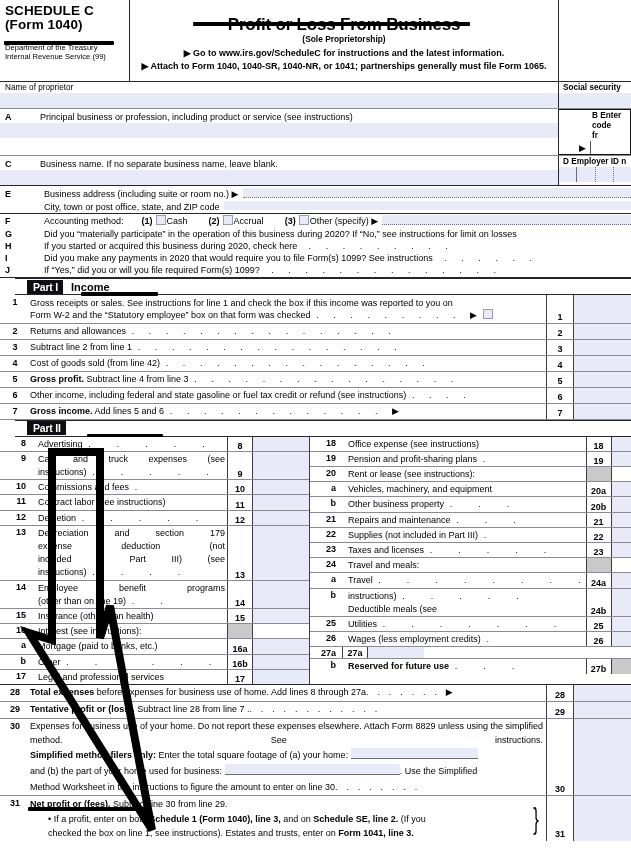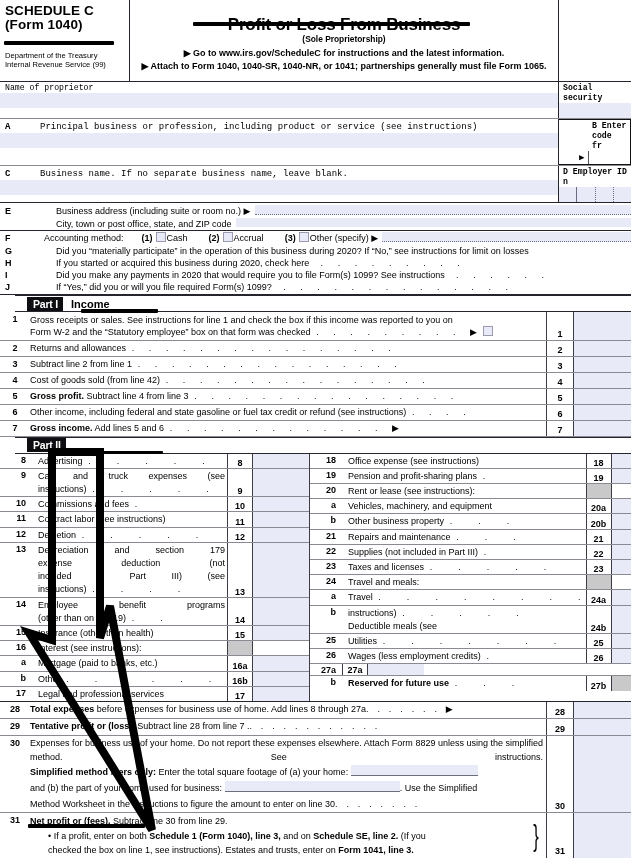--- a/index.html
+++ b/index.html
@@ -12,44 +12,44 @@
   #sheet{position:relative;width:631px;height:863px;overflow:hidden;background:#fff;}
   .gray{background:#c9c9c9;}
   .b{font-weight:bold;}
   .i{font-style:italic;}
 
   
   .hdr{display:flex;border-bottom:1.6px solid #25252d;height:82px;box-sizing:border-box;}
   .hdr-left{width:130px;box-sizing:border-box;padding:4px 4px 0 5px;border-right:1.6px solid #25252d;position:relative;}
   .sched{font-size:13.5px;font-weight:bold;line-height:14px;letter-spacing:.1px;}
   .underline-ann{position:absolute;background:#000;border-radius:1px;}
-  .dept{font-size:7.6px;line-height:9.2px;margin-top:19px;}
+  .dept{font-size:7.6px;line-height:9.2px;margin-top:11px;}
   .hdr-mid{flex:1;box-sizing:border-box;padding-top:15px;text-align:center;position:relative;border-right:1.6px solid #25252d;}
   .title{font-size:17px;font-weight:bold;line-height:19px;letter-spacing:-.2px;}
   .sub{font-size:8.4px;font-weight:bold;line-height:11px;}
   .goto{font-size:9px;font-weight:bold;line-height:13px;margin-top:2px;}
   .attach{font-size:9px;font-weight:bold;line-height:12px;}
   .hdr-right{width:72px;box-sizing:border-box;}
 
   
-  .idblock{border-bottom:1.5px solid #25252d;font-family:Liberation Mono, monospace;}
+  .idblock{border-bottom:1.5px solid #25252d;}
   .idrow{display:flex;border-bottom:1px solid #8a8a92;}
   .idrow:last-child{border-bottom:none;}
   .idleft{flex:1;box-sizing:border-box;border-right:1.6px solid #25252d;position:relative;}
   .idright{width:72px;box-sizing:border-box;position:relative;}
   .cap{font-size:8.2px;padding:1px 0 0 5px;line-height:10px;}
   .cap-b{font-size:8.2px;font-weight:bold;padding:1px 0 0 4px;line-height:10px;}
   .blank{height:15px;background:#e8ebf7;}
   .ltr{position:absolute;left:5px;top:3px;font-size:9px;font-weight:bold;}
   .itmtxt{font-size:9px;padding:3px 0 0 40px;line-height:11px;}
 
   
   .erow{display:flex;align-items:flex-start;font-size:9px;line-height:12px;}
   .ecode{width:14px;padding-left:5px;font-weight:bold;box-sizing:border-box;}
-  .etxt{flex:1;margin-left:12px;}
+  .etxt{flex:1;}
   .dline{flex:1;border-bottom:1px dotted #6e6e8a;margin:0 0 3px 4px;height:9px;background:#e8ebf7;}
   .chk{display:inline-block;width:8px;height:8px;border:1px solid #9a9ab0;background:#e8ebf7;vertical-align:-1px;margin:0 1px 0 3px;}
   .dots{letter-spacing:3.2px;font-size:9px;}
 
   
   .partbar{display:flex;align-items:center;background:#fff;border-top:1.5px solid #25252d;border-bottom:1.2px solid #25252d;height:15px;position:relative;margin-left:15px;}
   .parttag{background:#0d0d12;color:#fff;font-size:10.5px;font-weight:bold;padding:1px 5px 1px 6px;margin-left:12px;letter-spacing:-.2px;line-height:12px;}
   .parttitle{font-size:11px;font-weight:bold;margin-left:8px;position:relative;}
   .partrest{font-size:10px;font-weight:normal;}
 

